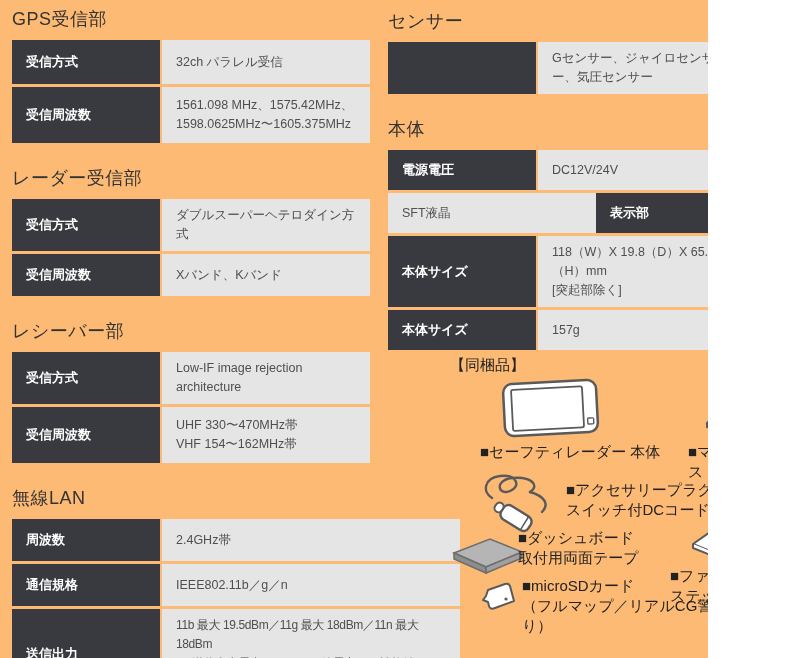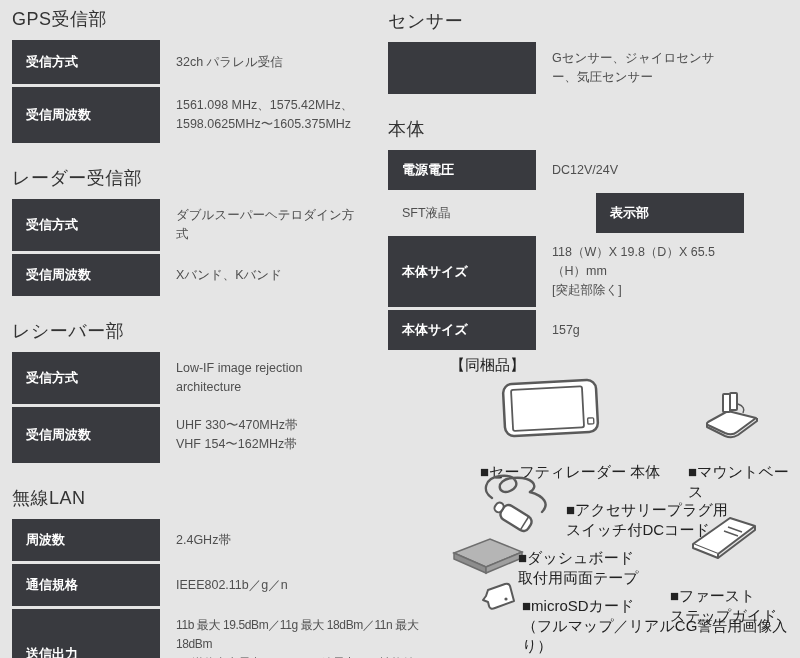--- a/index.html
+++ b/index.html
@@ -1,17 +1,17 @@
 <!DOCTYPE html>
 <html style="--label-bg: #393a3f; --value-bg: #e5e5e5; --label-text: #ffffff; --value-text: #4f4f4f; --title-text: #333333;"><head>
 <meta charset="utf-8">
 <style>
   html,body{margin:0;padding:0;}
   .page{
-    position:relative;width:800px;height:658px;background:#e5e5e5;
+    position:relative;width:708px;height:658px;background:#fdba74;
     font-family:"Liberation Sans","DejaVu Sans",sans-serif;
     overflow:hidden;color:#333;
   }
   .col-left{position:absolute;left:12px;top:0;width:358px;}
   .col-right{position:absolute;left:388px;top:0;width:403px;}
 
   .sec-title{
     font-size:18px;font-weight:500;color:var(--title-text,#333);
     margin:24px 0 10px 0;letter-spacing:.5px;line-height:22px;
   }
@@ -33,21 +33,21 @@
     white-space:pre-line;
   }
   .r40{min-height:40px;} .r42{min-height:42px;} .r44{min-height:44px;}
   .r52{min-height:52px;} .r56{min-height:56px;} .r64{min-height:64px;}
   .cell.value.tight{font-size:11.5px;letter-spacing:-0.4px;padding-right:4px;}
   .cell.value.note{font-size:12px;letter-spacing:-0.4px;padding-right:4px;}
 
   .included{position:relative;margin-top:6px;height:288px;}
   .included-title{position:absolute;left:62px;top:0;font-size:15px;color:#222;font-weight:500;}
   .icon{position:absolute;display:block;}
-  .item-label{position:absolute;font-size:15px;color:#222;line-height:20px;white-space:pre-line;margin-top:20px;}
+  .item-label{position:absolute;font-size:15px;color:#222;line-height:20px;white-space:pre-line;}
 
   .dev-icon{left:113px;top:18px;}      .dev-label{left:92px;top:86px;}
   .mount-icon{left:312px;top:30px;}    .mount-label{left:300px;top:86px;}
   .cord-icon{left:88px;top:112px;}     .cord-label{left:178px;top:124px;}
   .tape-icon{left:62px;top:180px;}     .tape-label{left:130px;top:172px;}
   .guide-icon{left:300px;top:158px;}   .guide-label{left:282px;top:210px;}
   .sd-icon{left:88px;top:224px;}       .sd-label{left:134px;top:220px;}
 </style>
 </head>
 <body>

